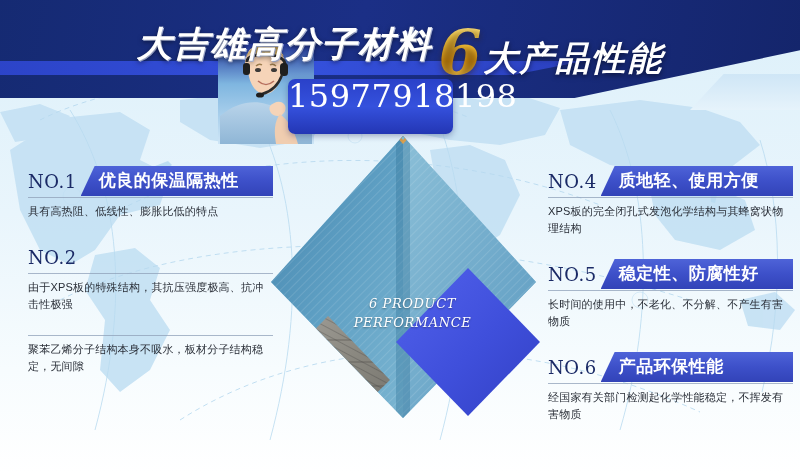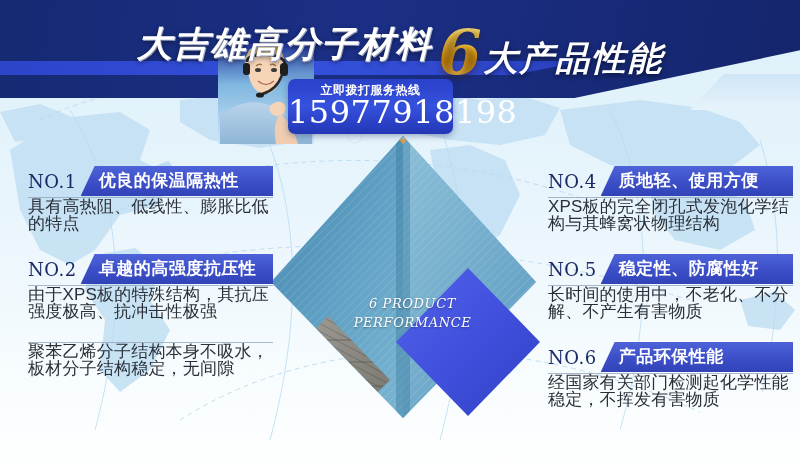--- a/index.html
+++ b/index.html
@@ -201,23 +201,24 @@
     white-space: nowrap;
     overflow: hidden;
   }
   .feature-rule {
     height: 1px;
     background: #8fa0b8;
     opacity: .75;
     margin-top: 1px;
   }
   .feature-desc {
-    font-size: 17px;
+    font-size: 11px;
     color: #2a2f38;
     line-height: 17px;
+    margin-top: 5px;
     letter-spacing: .2px;
   }
 </style>
 </head>
 <body>
 
 <div id="banner">
 
   <svg class="bg-map" viewBox="0 0 800 474">
     <defs>
@@ -386,39 +387,37 @@
         <rect x="25" y="19" width="7" height="12" rx="3" fill="#1f1f1f"></rect>
         <path d="M64 31 C60 42, 52 48, 44 50" stroke="#2b2b2b" stroke-width="2.4" fill="none"></path>
         <ellipse cx="42" cy="51" rx="4" ry="2.6" fill="#1f1f1f"></ellipse>
       </g>
       <path d="M52 62 C56 58, 62 56, 66 60 C70 64, 66 72, 60 72 C54 72, 50 67, 52 62 Z" fill="#f6d4b8"></path>
       <path d="M62 70 C70 76, 76 86, 80 100 L58 100 C56 88, 56 78, 62 70 Z" fill="#f0cdb0"></path>
     </g>
   </svg>
 
   <div class="hotline">
-    <div class="hotline-label">立即拨打服务热线</div>
     <div class="hotline-number">15977918198</div>
   </div>
 
   <div class="col col-left">
 
     <div class="feature">
       <div class="feature-head">
         <div class="feature-no">NO.1</div>
         <div class="feature-title">优良的保温隔热性</div>
       </div>
       <div class="feature-rule"></div>
       <div class="feature-desc">具有高热阻、低线性、膨胀比低的特点</div>
     </div>
 
     <div class="feature">
       <div class="feature-head">
         <div class="feature-no">NO.2</div>
-        <div class="feature-title">卓越的高强度抗压性</div>
       </div>
       <div class="feature-rule"></div>
       <div class="feature-desc">由于XPS板的特殊结构，其抗压强度极高、抗冲击性极强</div>
     </div>
 
     <div class="feature">
       <div class="feature-rule"></div>
       <div class="feature-desc">聚苯乙烯分子结构本身不吸水，板材分子结构稳定，无间隙</div>
     </div>
 

